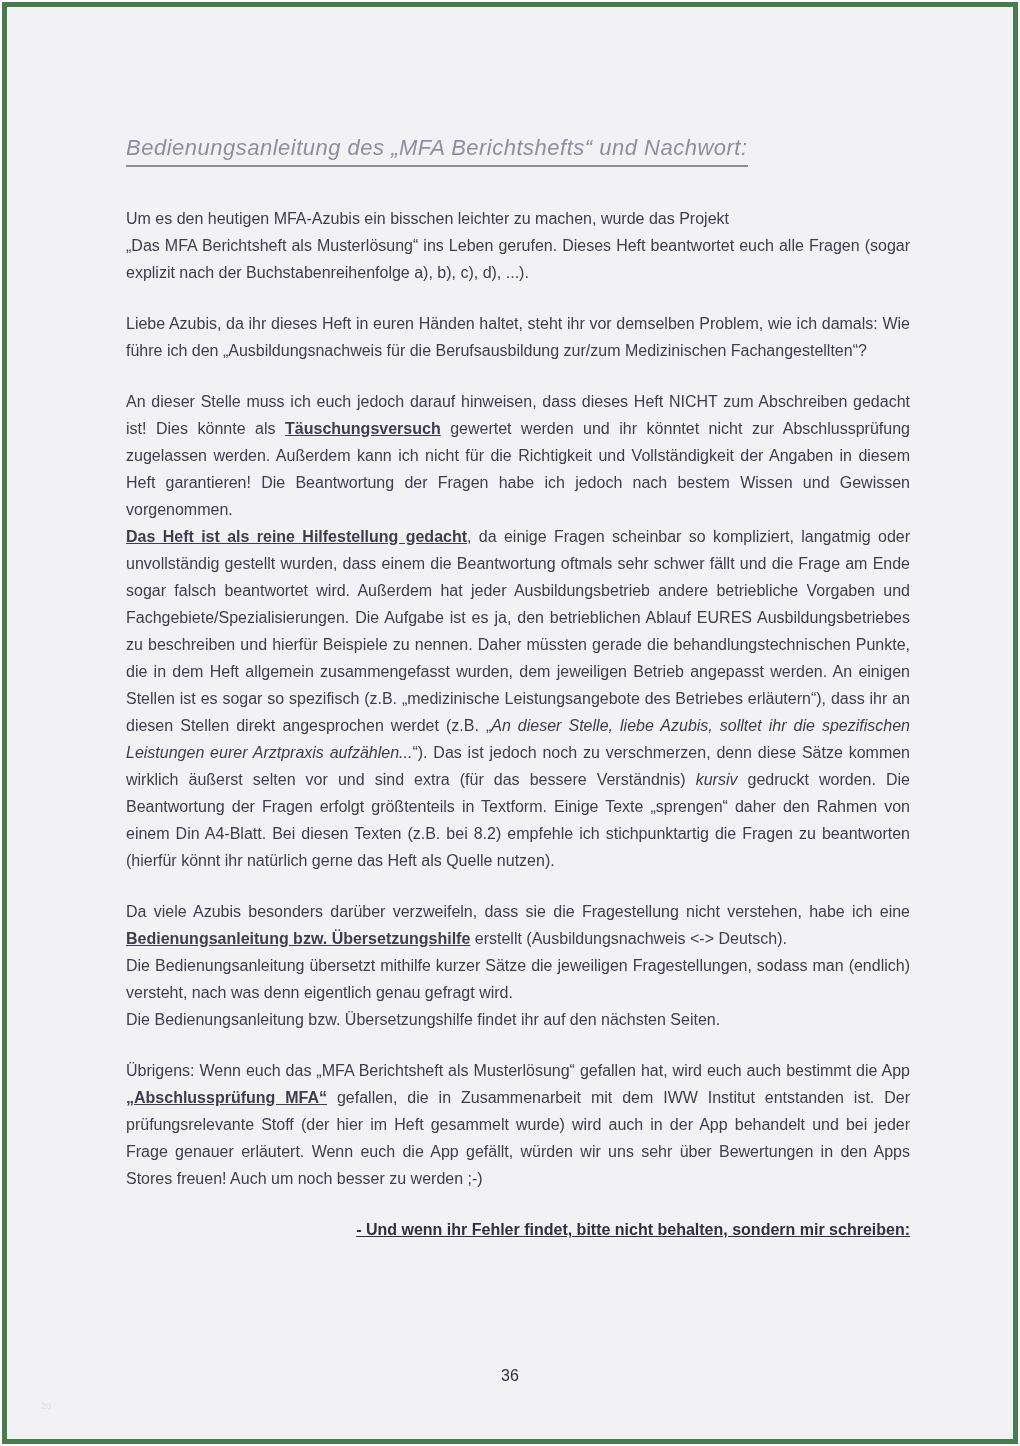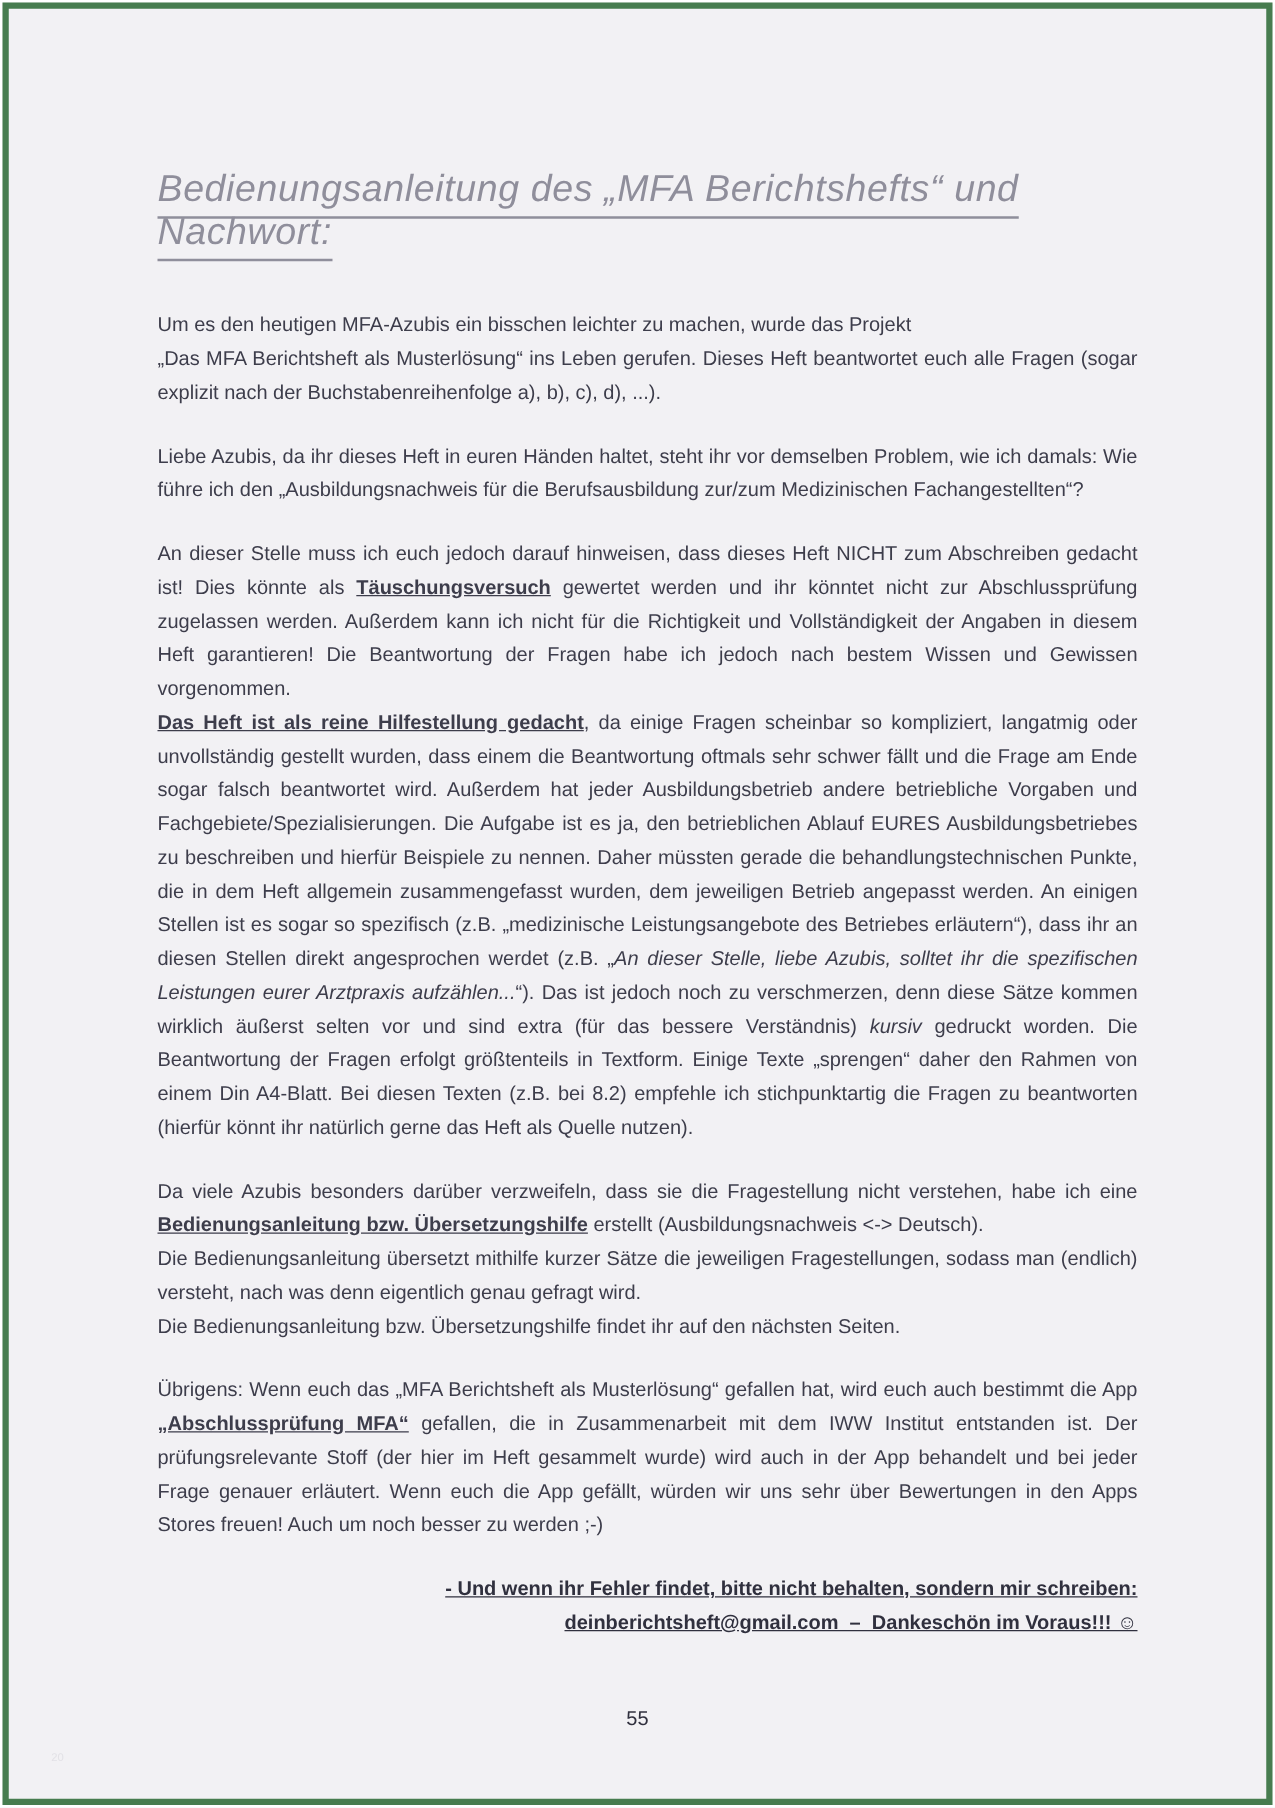--- a/index.html
+++ b/index.html
@@ -25,21 +25,21 @@
     background: #f2f1f4;
     overflow: hidden;
   }
   .content {
     position: absolute;
     left: 119px;
     top: 128px;
     width: 784px;
   }
   .title {
-    font-size: 30px;
+    font-size: 22px;
     font-style: italic;
     font-weight: normal;
     color: #8f8e9b;
     letter-spacing: 0.5px;
     margin: 0 0 44px 0;
   }
   .title .underline {
     border-bottom: 2px solid #8f8e9b;
     padding-bottom: 5px;
   }
@@ -89,19 +89,19 @@
     <p class="para"><span>Liebe Azubis, da ihr dieses Heft in euren Händen haltet, steht ihr vor demselben Problem, wie ich damals: Wie führe ich den „Ausbildungsnachweis für die Berufsausbildung zur/zum Medizinischen Fachangestellten“?</span></p>
 
     <p class="para flush"><span>An dieser Stelle muss ich euch jedoch darauf hinweisen, dass dieses Heft NICHT zum Abschreiben gedacht ist! Dies könnte als </span><span class="b">Täuschungsversuch</span><span> gewertet werden und ihr könntet nicht zur Abschlussprüfung zugelassen werden. Außerdem kann ich nicht für die Richtigkeit und Vollständigkeit der Angaben in diesem Heft garantieren! Die Beantwortung der Fragen habe ich jedoch nach bestem Wissen und Gewissen vorgenommen.</span></p>
 
     <p class="para"><span class="b">Das Heft ist als reine Hilfestellung gedacht</span><span>, da einige Fragen scheinbar so kompliziert, langatmig oder unvollständig gestellt wurden, dass einem die Beantwortung oftmals sehr schwer fällt und die Frage am Ende sogar falsch beantwortet wird. Außerdem hat jeder Ausbildungsbetrieb andere betriebliche Vorgaben und Fachgebiete/Spezialisierungen. Die Aufgabe ist es ja, den betrieblichen Ablauf EURES Ausbildungsbetriebes zu beschreiben und hierfür Beispiele zu nennen. Daher müssten gerade die behandlungstechnischen Punkte, die in dem Heft allgemein zusammengefasst wurden, dem jeweiligen Betrieb angepasst werden. An einigen Stellen ist es sogar so spezifisch (z.B. „medizinische Leistungsangebote des Betriebes erläutern“), dass ihr an diesen Stellen direkt angesprochen werdet (z.B. „</span><span class="i">An dieser Stelle, liebe Azubis, solltet ihr die spezifischen Leistungen eurer Arztpraxis aufzählen...</span><span>“). Das ist jedoch noch zu verschmerzen, denn diese Sätze kommen wirklich äußerst selten vor und sind extra (für das bessere Verständnis) </span><span class="i">kursiv</span><span> gedruckt worden. Die Beantwortung der Fragen erfolgt größtenteils in Textform. Einige Texte „sprengen“ daher den Rahmen von einem Din A4-Blatt. Bei diesen Texten (z.B. bei 8.2) empfehle ich stichpunktartig die Fragen zu beantworten (hierfür könnt ihr natürlich gerne das Heft als Quelle nutzen).</span></p>
 
     <p class="para"><span>Da viele Azubis besonders darüber verzweifeln, dass sie die Fragestellung nicht verstehen, habe ich eine </span><span class="b">Bedienungsanleitung bzw. Übersetzungshilfe</span><span> erstellt (Ausbildungsnachweis &lt;-&gt; Deutsch).</span><br><span>Die Bedienungsanleitung übersetzt mithilfe kurzer Sätze die jeweiligen Fragestellungen, sodass man (endlich) versteht, nach was denn eigentlich genau gefragt wird.</span><br><span>Die Bedienungsanleitung bzw. Übersetzungshilfe findet ihr auf den nächsten Seiten.</span></p>
 
     <p class="para"><span>Übrigens: Wenn euch das „MFA Berichtsheft als Musterlösung“ gefallen hat, wird euch auch bestimmt die App </span><span class="b">„Abschlussprüfung MFA“</span><span> gefallen, die in Zusammenarbeit mit dem IWW Institut entstanden ist. Der prüfungsrelevante Stoff (der hier im Heft gesammelt wurde) wird auch in der App behandelt und bei jeder Frage genauer erläutert. Wenn euch die App gefällt, würden wir uns sehr über Bewertungen in den Apps Stores freuen! Auch um noch besser zu werden ;-)</span></p>
 
-    <p class="para feedback"><span class="b">- Und wenn ihr Fehler findet, bitte nicht behalten, sondern mir schreiben:</span><br><span class="b">deinberichtsheft@gmail.com &nbsp;–&nbsp; Dankeschön im Voraus!!! ☺</span></p>
+    <p class="para feedback"><span class="b">- Und wenn ihr Fehler findet, bitte nicht behalten, sondern mir schreiben:</span><br></p>
 
   </div>
 
-  <div class="pagenum">55</div>
+  <div class="pagenum">36</div>
   <div class="watermark">20</div>
 </div>
 
 </body></html>

